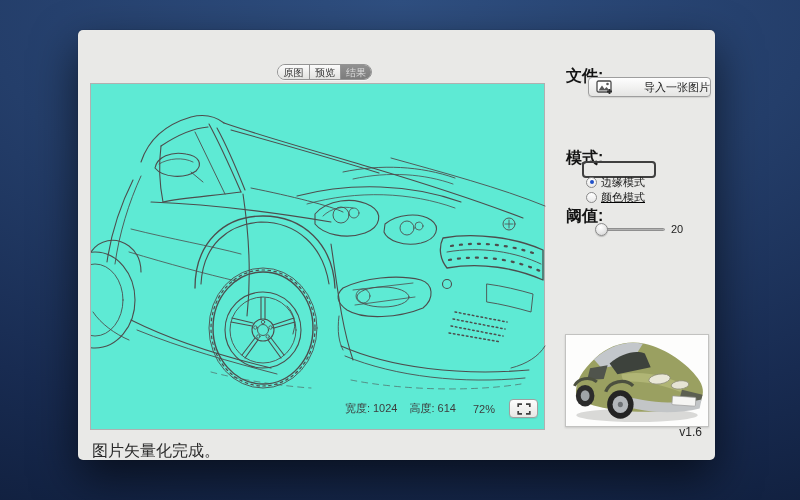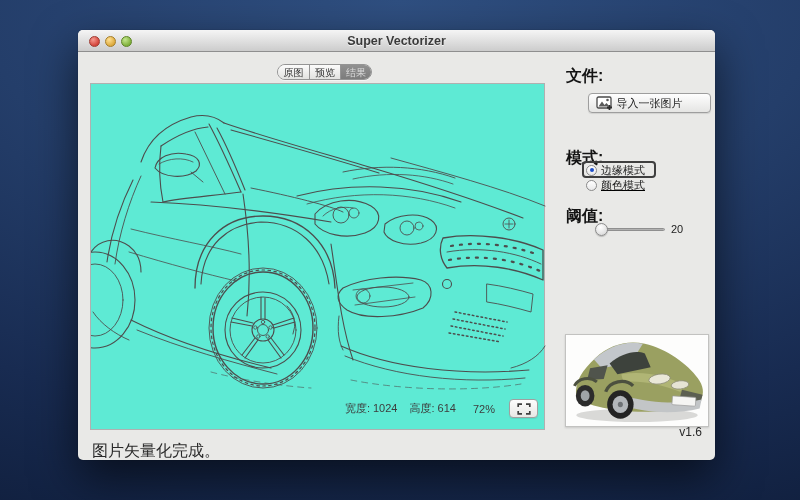--- a/index.html
+++ b/index.html
@@ -66,21 +66,21 @@
     background:linear-gradient(#fefefe,#e5e5e3);
     box-shadow:0 1px 1px rgba(0,0,0,.1);
     font-size:11px; color:#1c1c1c; text-align:center; line-height:18px;
   }
   .btn .bicon { position:absolute; left:7px; top:2px; }
 
   .focus-ring {
     position:absolute; left:504px; top:131px; width:74px; height:17px;
     border:2px solid #3f3f3f; border-radius:4px;
   }
-  .radio-row { position:absolute; left:508px; display:flex; align-items:center; height:14px; }
+  .radio-row { position:absolute; left:508px; display:flex; align-items:center; height:14px;margin-top:12px; }
   .radio {
     width:11px; height:11px; border-radius:50%; border:1px solid #8a8a8a;
     background:linear-gradient(#ffffff,#e9e9e9); margin-right:4px; position:relative;
   }
   .radio.on::after {
     content:""; position:absolute; left:2.5px; top:2.5px; width:4px; height:4px;
     border-radius:50%; background:#1f50c8;
   }
   .radio-row .rlabel { font-size:11px; color:#1c1c1c; white-space:nowrap; }
 
@@ -101,26 +101,20 @@
     background:#ffffff; border:1px solid #c2c2c0; box-shadow:0 1px 2px rgba(0,0,0,.15);
   }
 
   .status-msg { position:absolute; left:14px; top:411px; font-size:16px; color:#2a2a2a; }
   .version    { position:absolute; right:13px; top:395px; font-size:12px; color:#2a2a2a; }
 </style>
 </head>
 <body>
 
 <div class="window">
-  <div class="titlebar">
-    <div class="tl red"></div>
-    <div class="tl yellow"></div>
-    <div class="tl green"></div>
-    <div class="title">Super Vectorizer</div>
-  </div>
 
   <div class="seg-control">
     <div class="seg">原图</div>
     <div class="seg">预览</div>
     <div class="seg selected">结果</div>
   </div>
 
   <div class="canvas">
     <svg class="car" width="455" height="347" viewBox="0 0 455 347">
       <g stroke="#4d4d4d" fill="none" stroke-width="1.1" stroke-linecap="round" stroke-linejoin="round">
@@ -233,21 +227,21 @@
       <div class="fit-btn">
         <svg width="14" height="12" viewBox="0 0 14 12">
           <path d="M1.2,4 V1.2 H5 M9,1.2 H12.8 V4 M12.8,8 V10.8 H9 M5,10.8 H1.2 V8" stroke="#3f3f3f" stroke-width="1.7" fill="none"></path>
         </svg>
       </div>
     </div>
   </div>
 
   <div class="side-label" style="top:36px;">文件:</div>
 
-  <div class="btn" style="top:63px;">
+  <div class="btn" style="top:47px;text-align:right;">
     <svg class="bicon" width="18" height="15" viewBox="0 0 18 15">
       <rect x="1" y="1" width="14" height="11" rx="1.5" fill="#ffffff" stroke="#4a4a4a" stroke-width="1.3"></rect>
       <path d="M2.5,10.5 L6,5.5 L8.5,9 L10.5,7 L13.5,10.5 Z" fill="#5a5a5a"></path>
       <circle cx="11.5" cy="4" r="1.3" fill="#5a5a5a"></circle>
       <path d="M13.5,9 V14 M11,11.5 H16" stroke="#2e2e2e" stroke-width="1.8"></path>
     </svg>
     <span>导入一张图片</span>
   </div>
 
 

